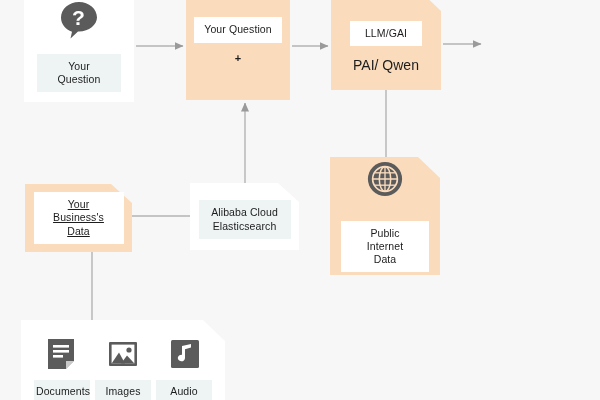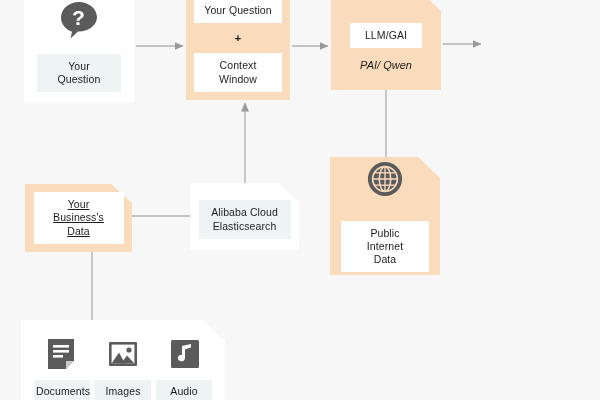--- a/index.html
+++ b/index.html
@@ -69,23 +69,22 @@
     border-radius: 4px;
   }
   .plus {
     color: #1c1c1c;
     font-size: 11px;
     font-weight: 700;
     text-align: center;
   }
   .subtext {
     color: #1c1c1c;
-    font-size: 11px;
+    font-size: 14px;
     text-align: center;
-    font-style: italic;
   }
 
   
   .icon-q {
     width: 40px;
     height: 40px;
   }
   .icon-globe {
     width: 38px;
     height: 38px;
@@ -164,21 +163,20 @@
     </div>
   </div>
 
   <div class="node" id="n-context">
     <svg class="node-bg" viewBox="0 0 104 110" preserveAspectRatio="none">
       <path d="M0,0 H104 V110 H0 Z" fill="#fadcbd"></path>
     </svg>
     <div class="node-body" style="justify-content:center;padding:0 8px;">
       <div class="chip chip-white" style="width:88px;">Your Question</div>
       <div class="plus" style="margin:9px 0;">+</div>
-      <div class="chip chip-white" style="width:88px;">Context Window</div>
     </div>
   </div>
 
   <div class="node" id="n-llm">
     <svg class="node-bg" viewBox="0 0 110 100" preserveAspectRatio="none">
       <path d="M0,0 H88 L110,21 V100 H0 Z" fill="#fadcbd"></path>
     </svg>
     <div class="node-body" style="justify-content:center;padding-top:14px;">
       <div class="chip chip-white" style="width:72px;">LLM/GAI</div>
       <div class="subtext" style="margin-top:11px;">PAI/ Qwen</div>

